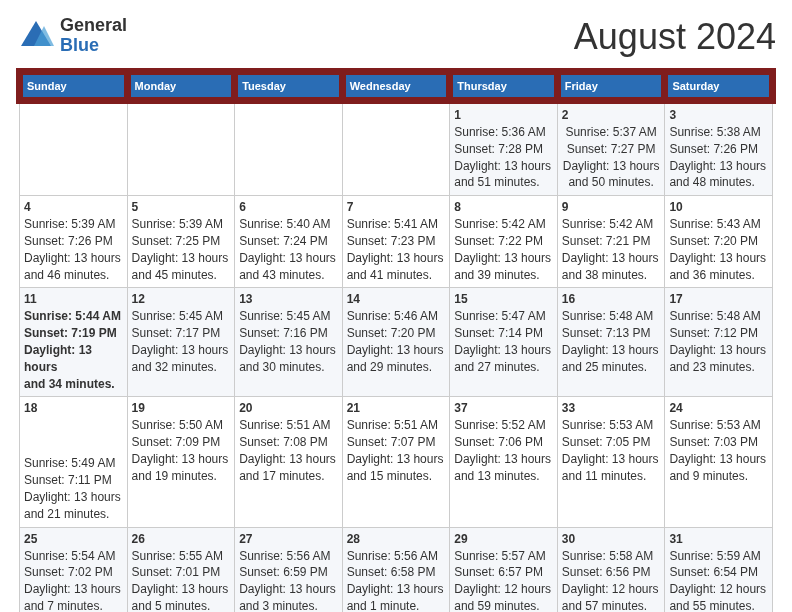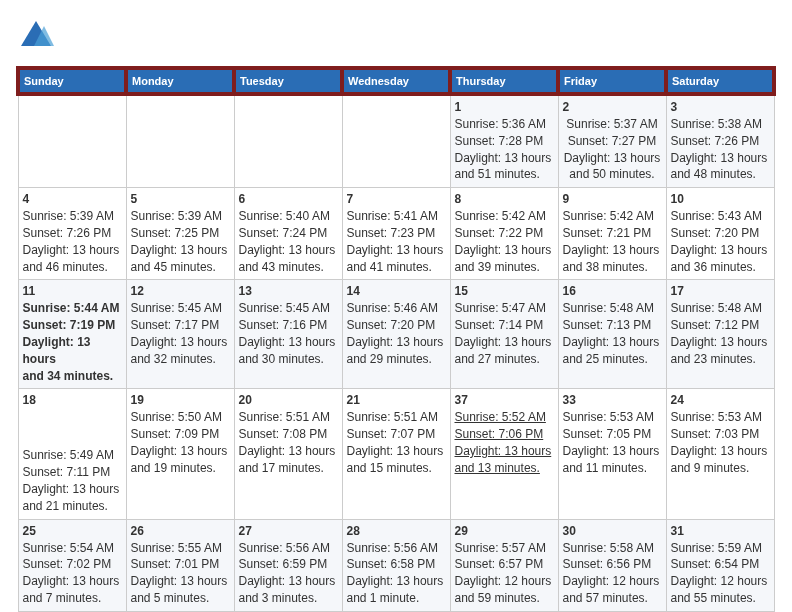--- a/index.html
+++ b/index.html
@@ -57,21 +57,21 @@
       border-collapse: collapse;
       table-layout: fixed;
     }
     thead tr th {
       background-color: #2a6db5;
       color: #fff;
       font-size: 11px;
       font-weight: bold;
       padding: 5px 4px;
       text-align: left;
-      border: 4px solid #7f1d1d;
+      border: 7px solid #7f1d1d;
     }
     tbody tr td {
       border: 1px solid #ccc;
       vertical-align: top;
       padding: 4px;
       font-size: 9.5px;
       color: #333;
       height: 78px;
       background: #fff;
     }
@@ -98,22 +98,27 @@
   </style>
 </head>
 <body>
 
 <div class="header">
   <div class="logo">
     <svg class="logo-icon" viewBox="0 0 40 40">
       <polygon points="20,5 35,30 5,30" fill="#2a6db5"></polygon>
       <polygon points="28,10 38,30 18,30" fill="#4a9fd5" opacity="0.7"></polygon>
     </svg>
+    <div class="logo-text">
+      <span class="logo-general">General</span>
+      <span class="logo-blue">Blue</span>
+    </div>
   </div>
   <div class="title-block">
+    <div class="month-title">August 2024</div>
   </div>
 </div>
 
 <table>
   <thead>
     <tr>
     <th>Sunday</th>
         <th>Monday</th>
         <th>Tuesday</th>
         <th>Wednesday</th>
@@ -276,21 +281,21 @@
         </td>
         <td>
           <span class="day-num">21</span>
           <div class="day-info" style="white-space: pre-line;">Sunrise: 5:51 AM
 Sunset: 7:07 PM
 Daylight: 13 hours
 and 15 minutes.</div>
         </td>
         <td>
           <span class="day-num">37</span>
-          <div class="day-info" style="white-space: pre-line; text-decoration: underline;">Sunrise: 5:52 AM
+          <div class="day-info" style="white-space: pre-line;">Sunrise: 5:52 AM
 Sunset: 7:06 PM
 Daylight: 13 hours
 and 13 minutes.</div>
         </td>
         <td>
           <span class="day-num">33</span>
           <div class="day-info" style="white-space: pre-line;">Sunrise: 5:53 AM
 Sunset: 7:05 PM
 Daylight: 13 hours
 and 11 minutes.</div>

